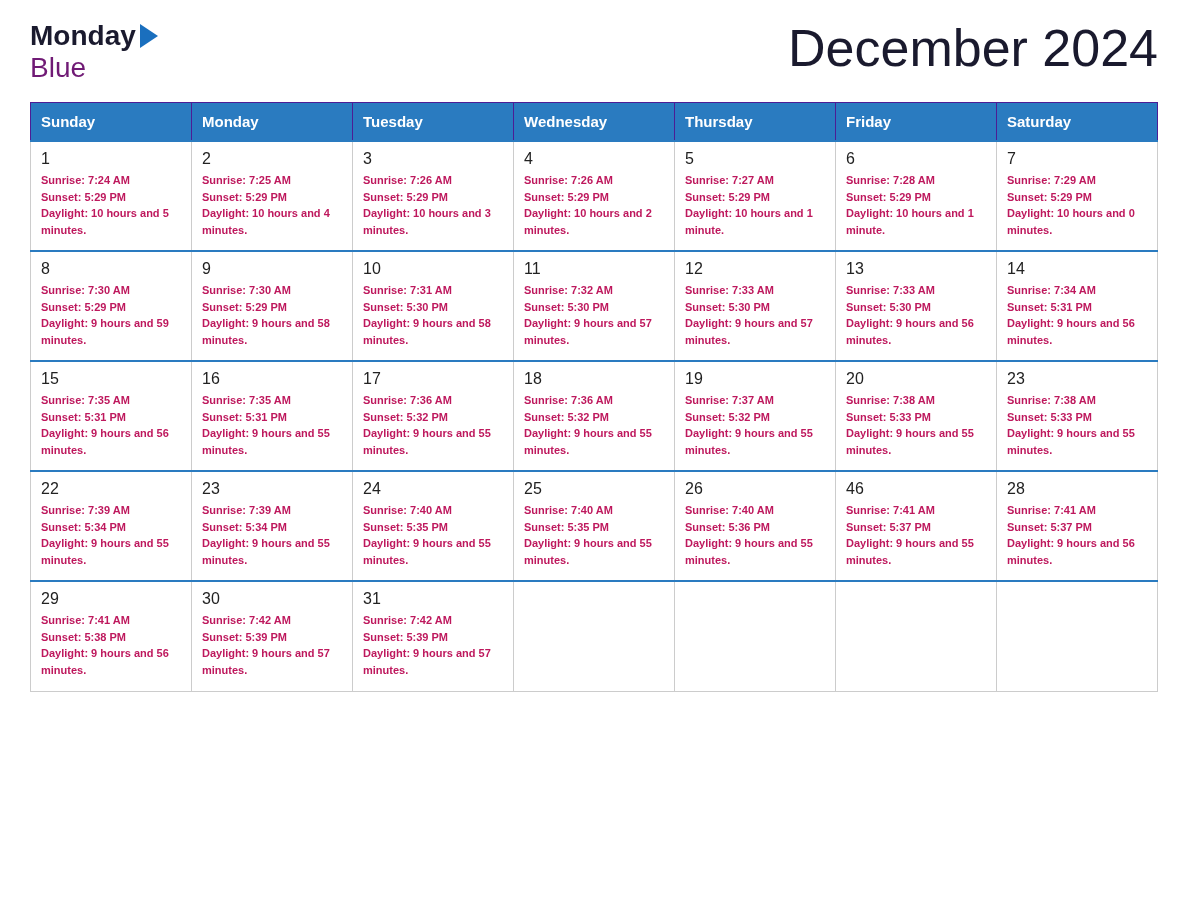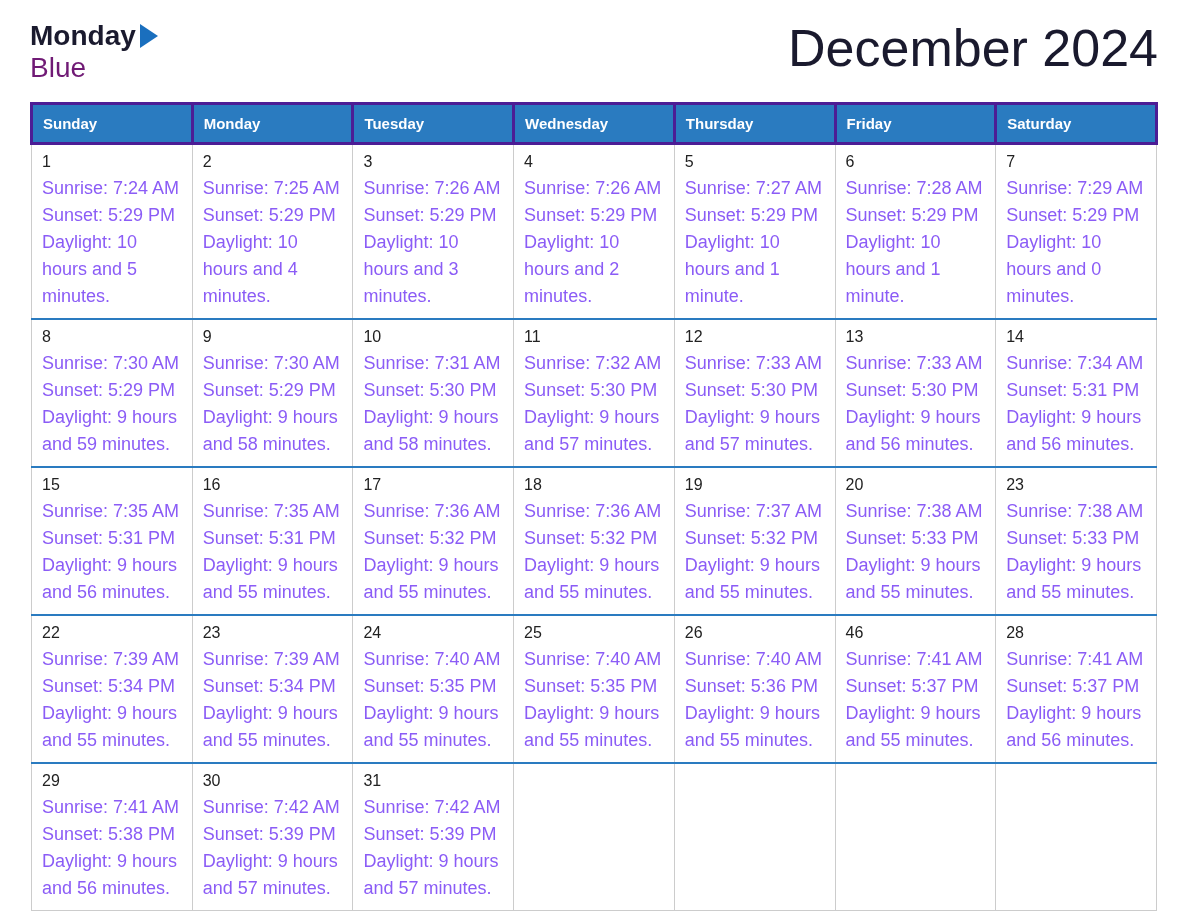--- a/index.html
+++ b/index.html
@@ -40,43 +40,44 @@
       border-collapse: collapse;
       border: 1px solid #aaa;
     }
     .calendar-table th {
       background-color: #2a7bc0;
       color: #fff;
       font-size: 15px;
       font-weight: bold;
       padding: 10px 10px;
       text-align: left;
-      border: 3px solid #4c1d95;
+      border: 1px solid #4c1d95;
     }
     .calendar-table td {
       vertical-align: top;
       padding: 8px 10px;
       font-size: 13px;
       color: #222;
       border: 1px solid #ccc;
       width: calc(100% / 7);
       min-height: 110px;
       height: 110px;
     }
     .day-num {
       font-size: 16px;
       font-weight: normal;
       color: #222;
       display: block;
       margin-bottom: 4px;
     }
     .day-info {
-      font-size: 18px;
+      font-size: 11px;
       line-height: 1.5;
-      color: #8b5cf6;
+      color: #be185d;
+      font-weight: bold;
     }
     .empty-cell {
       background: #fff;
     }
     tr.week-row td {
       border-top: 2px solid #2a7bc0;
     }
     
     .logo-icon {
       display: flex;

